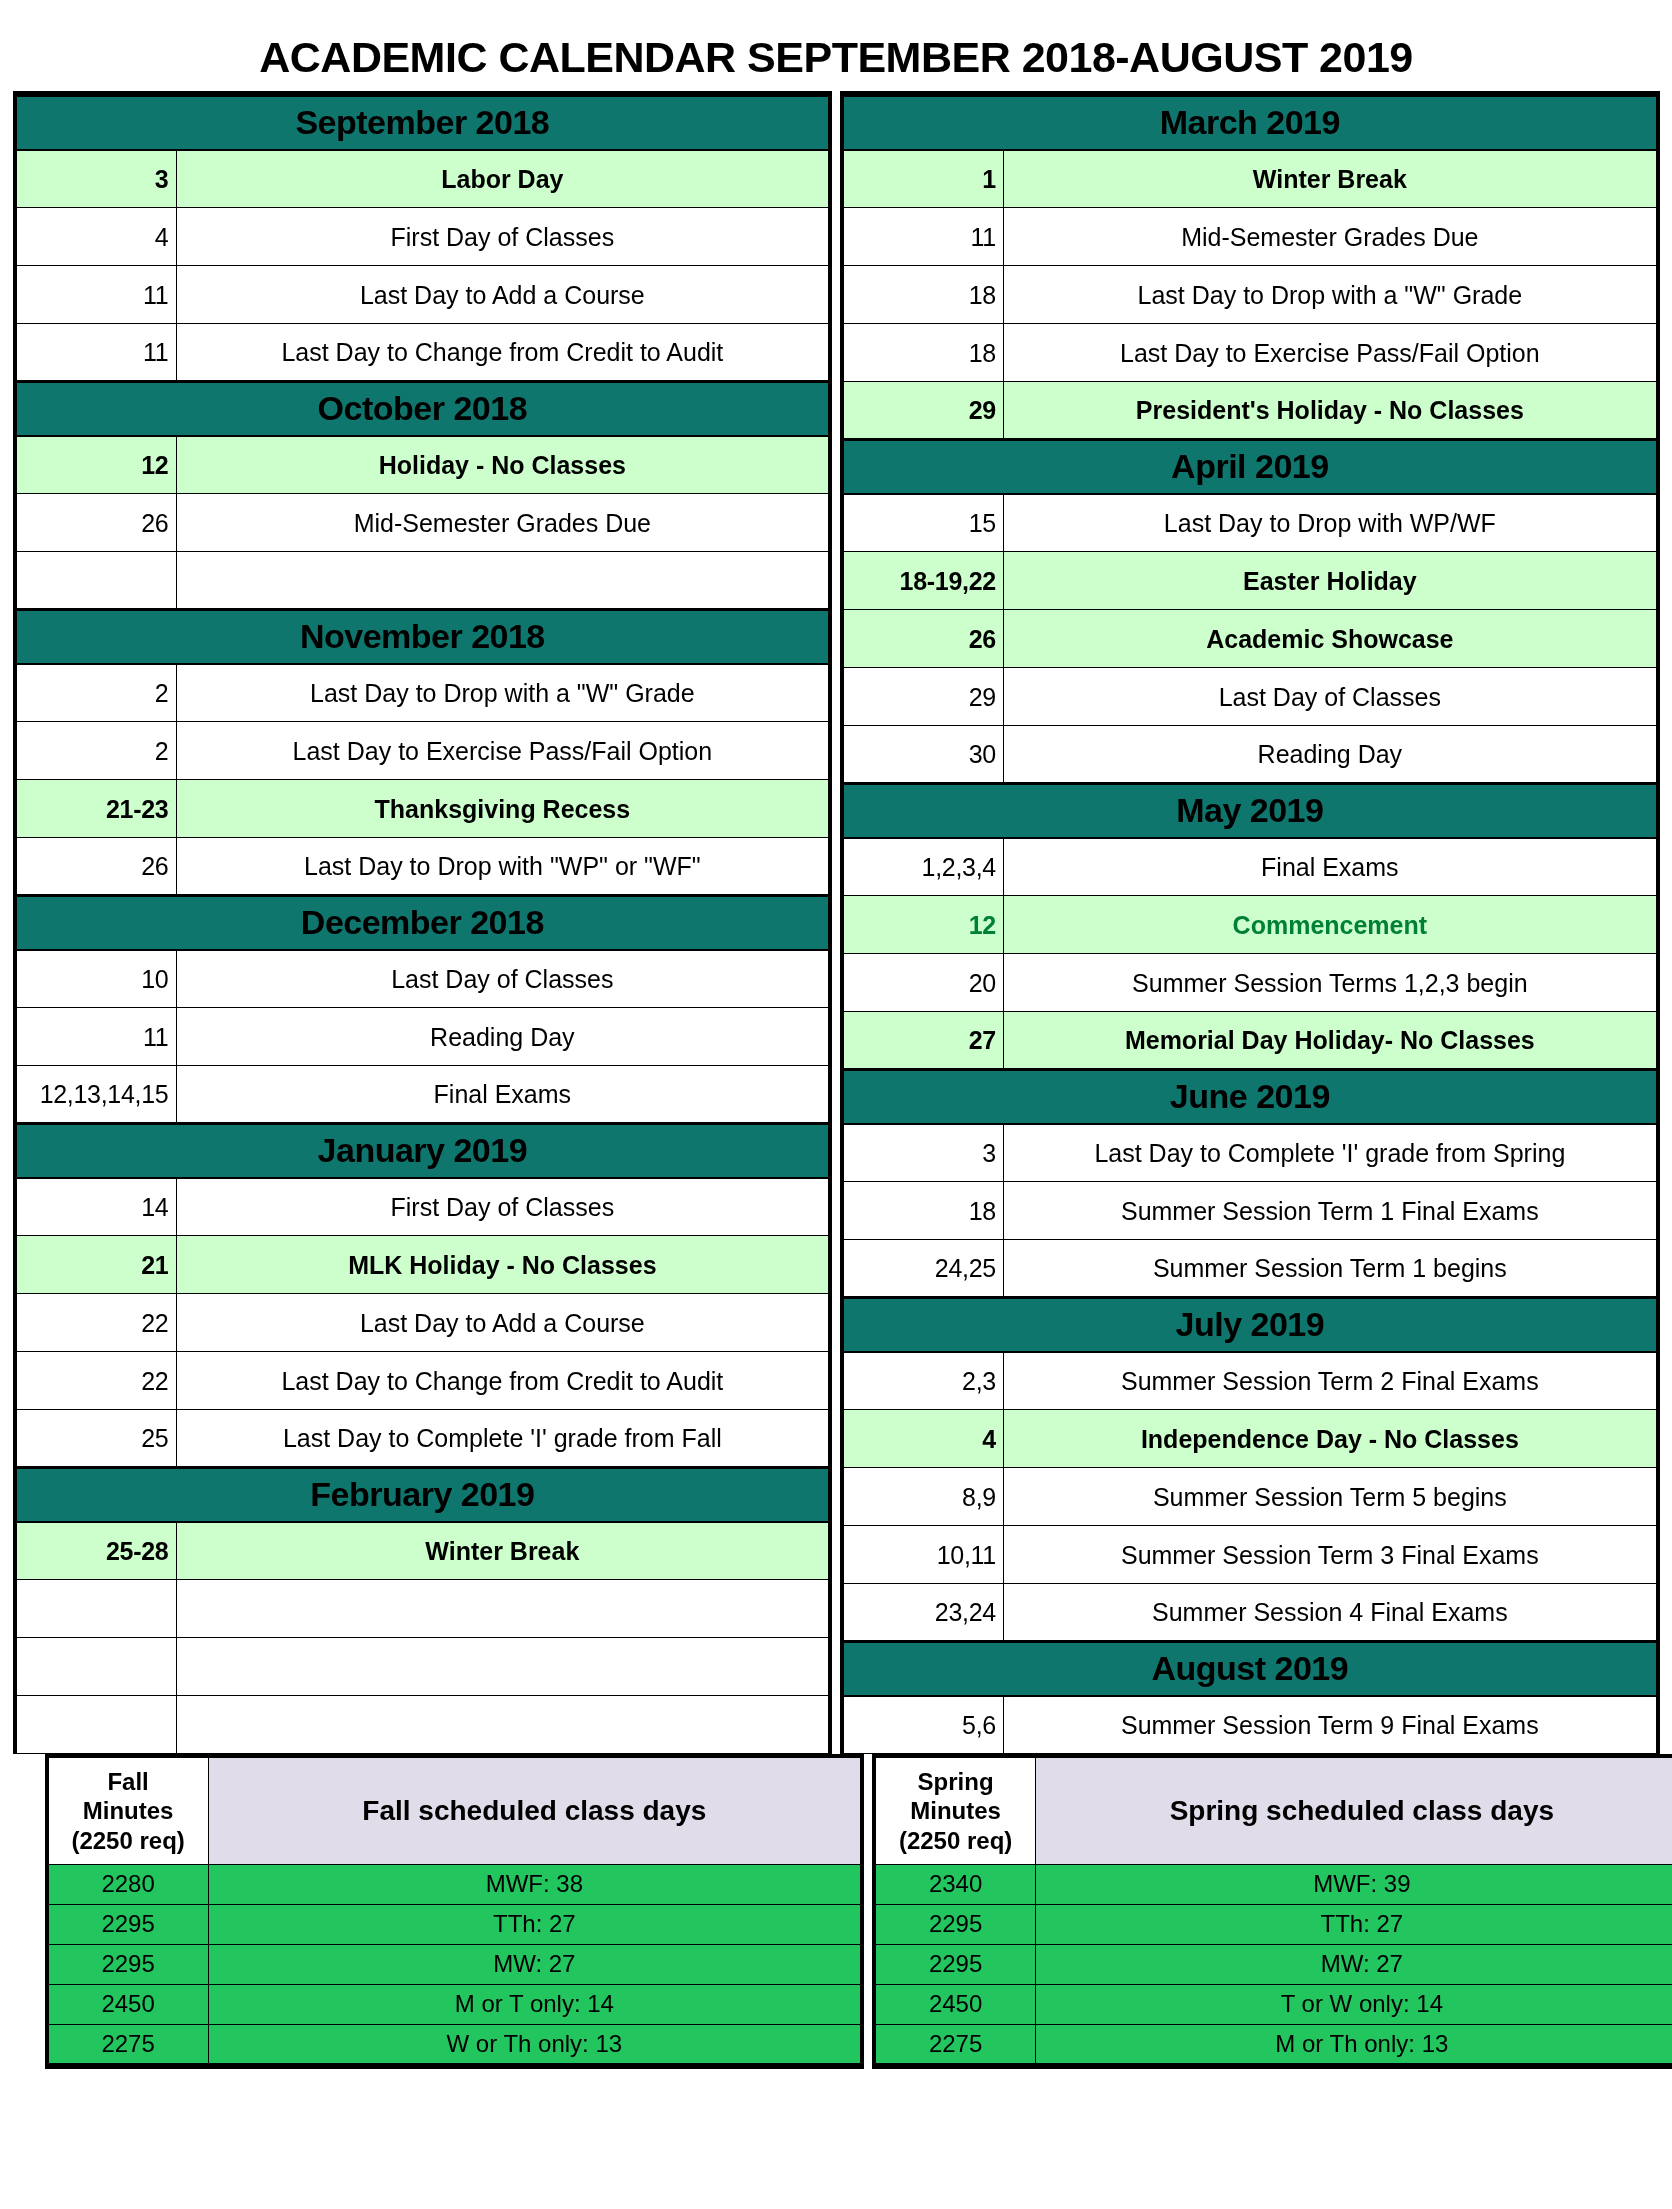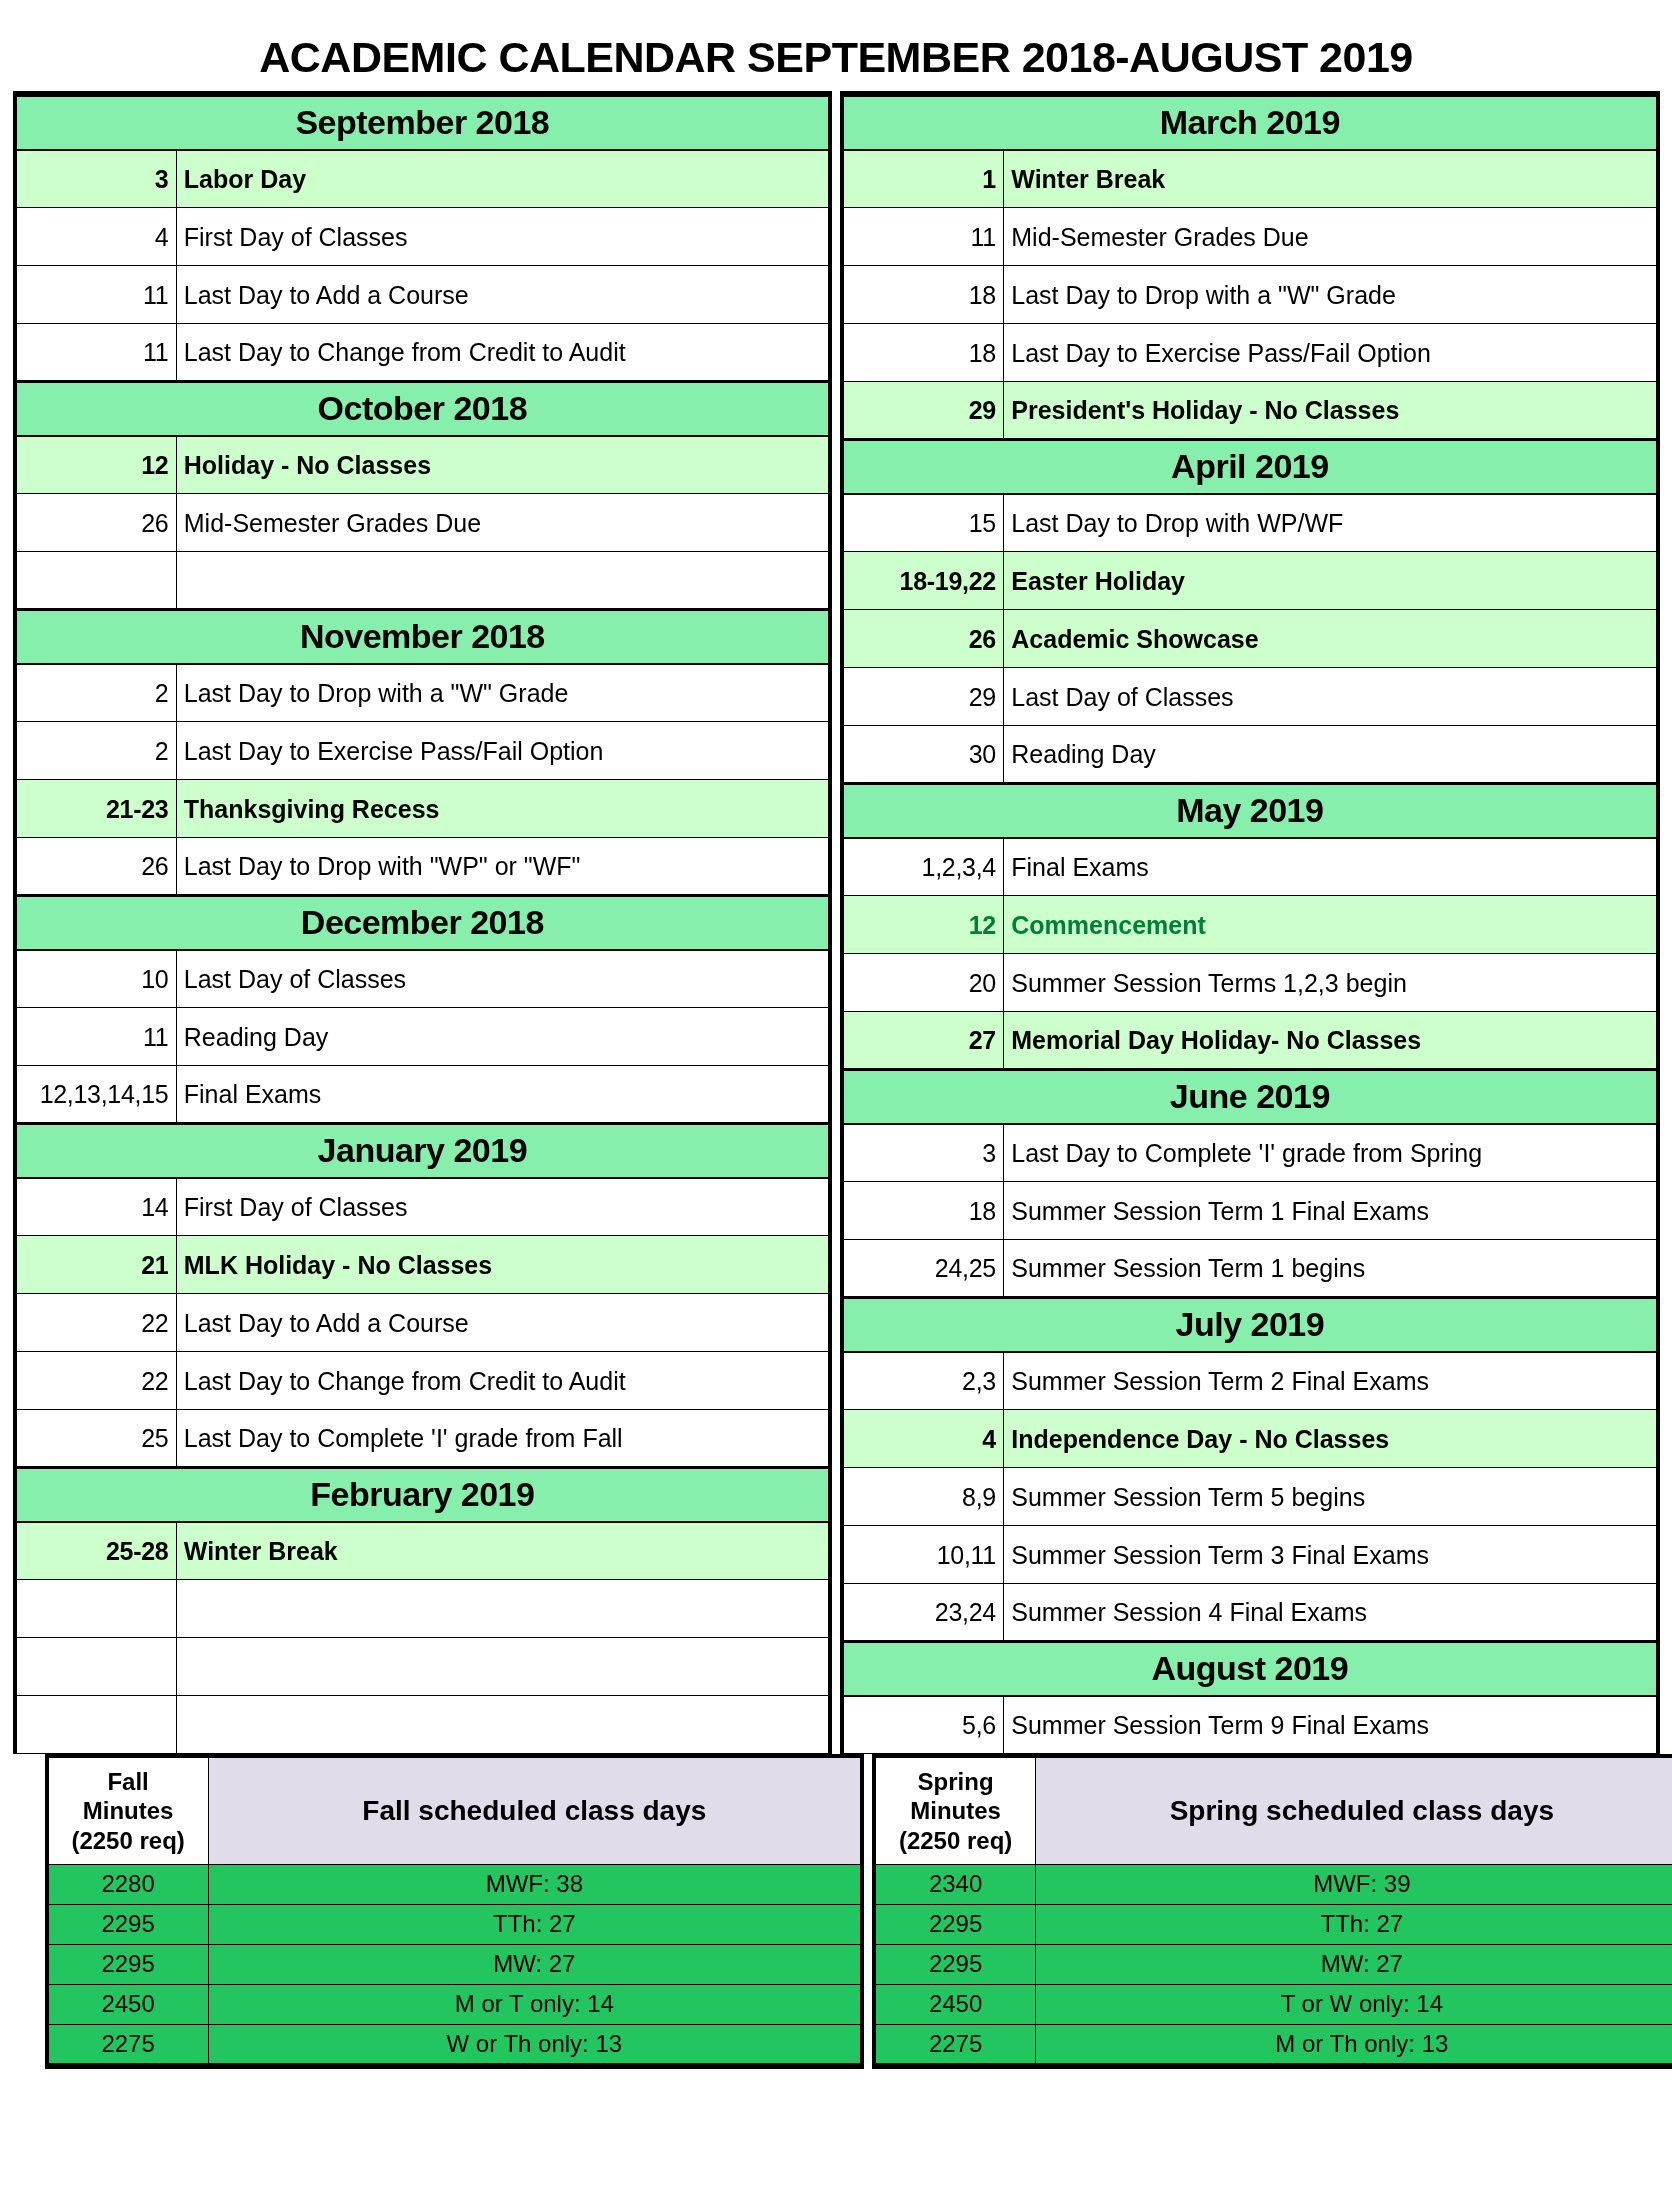--- a/index.html
+++ b/index.html
@@ -76,27 +76,27 @@
     white-space: nowrap;
     overflow: hidden;
   }
 
   td.date {
     text-align: right;
     padding-right: 6.3px;
     letter-spacing: -0.3px;
   }
   td.event {
-    text-align: left;
+    text-align: center;
     padding-left: 8px;
   }
 
   
   tr.month-row td {
-    background: #86efac;
+    background: #0f766e;
     text-align: center;
     font-size: 34px;
     font-weight: bold;
     letter-spacing: -0.5px;
     height: 54px;
     border-top: 3.6px solid #000;
     border-bottom: 2.7px solid #000;
   }
 
   

